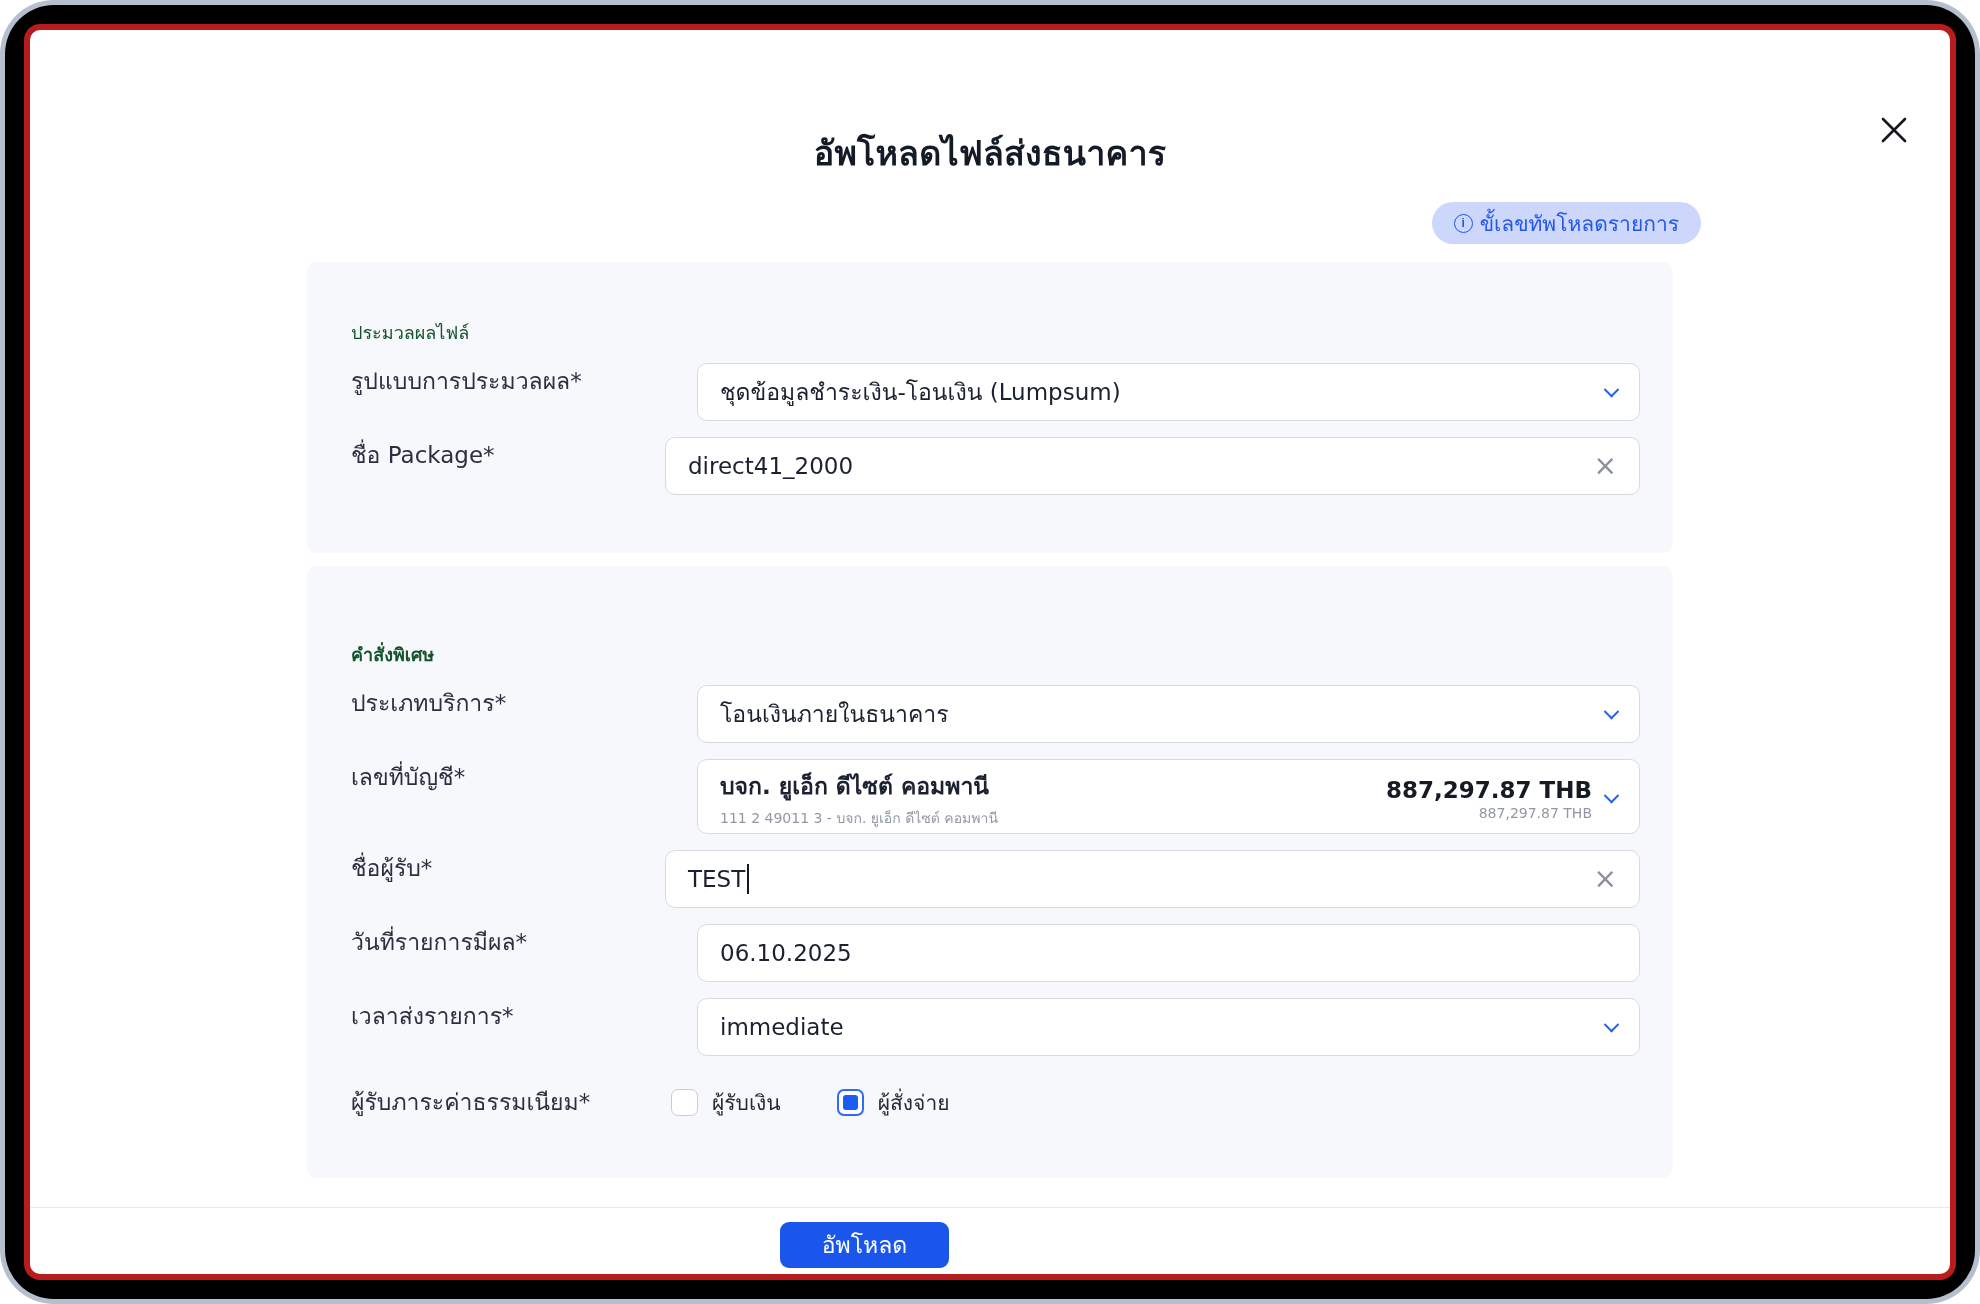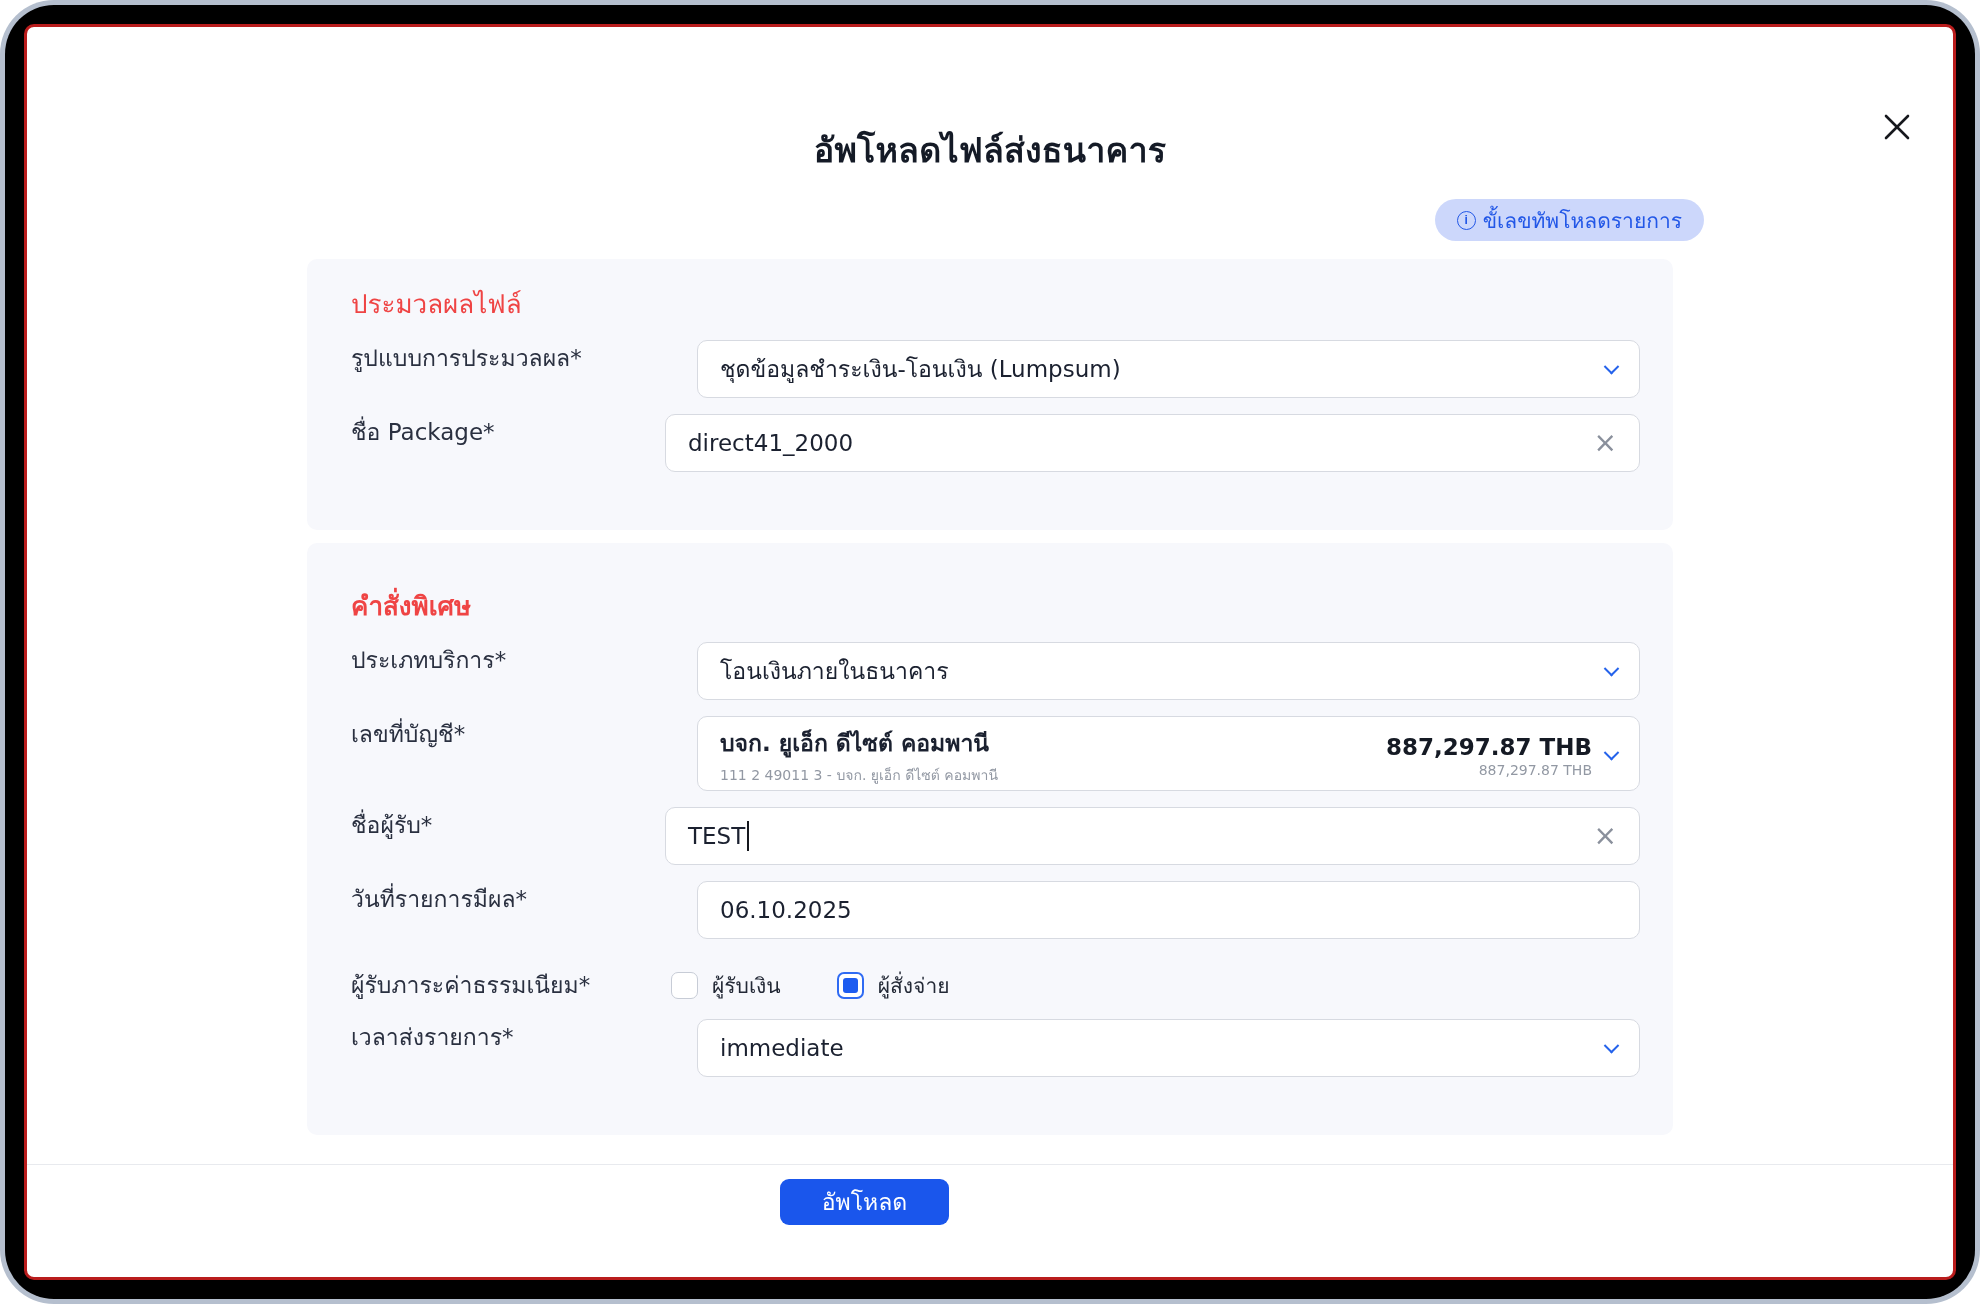--- a/index.html
+++ b/index.html
@@ -9,22 +9,22 @@
   .device {
     position:relative; width:1980px; height:1304px;
     background:#b5bfce; border-radius:54px; padding:5px;
   }
   .bezel {
     width:100%; height:100%; background:#000000;
     border-radius:49px; padding:19px;
   }
   .screen {
     position:relative; width:100%; height:100%;
-    background:#ffffff; border:3px solid #b91c1c;
-    border-radius:10px; overflow:hidden;
+    background:#ffffff; border:6px solid #b91c1c;
+    border-radius:16px; overflow:hidden;
   }
 
   
   .close-btn {
     position:absolute; top:78px; right:34px;
     width:44px; height:44px; display:flex; align-items:center; justify-content:center;
     background:transparent; border:none; cursor:pointer;
   }
   .modal-title {
     margin-top:96px; text-align:center;
@@ -42,21 +42,21 @@
     font-size:12px; font-style:normal; font-weight:600; line-height:1;
   }
 
   
   .card {
     width:1366px; margin:0 auto; background:#f7f8fc; border-radius:10px;
     padding:24px 33px 58px 44px;
   }
   .card.first { margin-top:18px; }
   .card.second { margin-top:13px; padding-top:42px; }
-  .section-heading { color:#ef4444; font-size:26px; font-weight:500; }
+  .section-heading { color:#14532d; font-size:18px; font-weight:500;margin-top:32px; }
   .card.second .section-heading { margin-bottom:10px;font-weight:bold; }
 
   .form-row { display:flex; align-items:flex-start; margin-top:16px; }
   .form-label { width:314px; flex:none; font-size:23px; color:#2a3040; padding-right:12px; }
 
   .field {
     flex:1; min-height:58px; background:#ffffff;
     border:1px solid #d7dae1; border-radius:10px;
     display:flex; align-items:center; padding:0 22px;
     font-size:23px; color:#1b2130;
@@ -184,41 +184,41 @@
           </div>
         </div>
 
         <div class="form-row">
           <div class="form-label">วันที่รายการมีผล*</div>
           <div class="field clickable">
             <span>06.10.2025</span>
           </div>
         </div>
 
+        <div class="form-row">
+          <div class="form-label">เวลาส่งรายการ*</div>
+          <div class="field clickable">
+            <span>immediate</span>
+            <span class="chevron"></span>
+          </div>
+        </div>
+
         <div class="form-row fee-row">
           <div class="form-label">ผู้รับภาระค่าธรรมเนียม*</div>
           <div class="fee-options">
             <div class="fee-option">
               <span class="cb unchecked"></span>
               <span class="fee-option-label">ผู้รับเงิน</span>
             </div>
             <div class="fee-option">
               <span class="cb checked"></span>
               <span class="fee-option-label">ผู้สั่งจ่าย</span>
             </div>
           </div>
         </div>
-
-        <div class="form-row">
-          <div class="form-label">เวลาส่งรายการ*</div>
-          <div class="field clickable">
-            <span>immediate</span>
-            <span class="chevron"></span>
-          </div>
-        </div>
       </div>
 
       <hr class="footer-divider">
       <div class="footer-bar">
         <button class="upload-btn">อัพโหลด</button>
       </div>
 
     </div>
   </div>
 </div>

